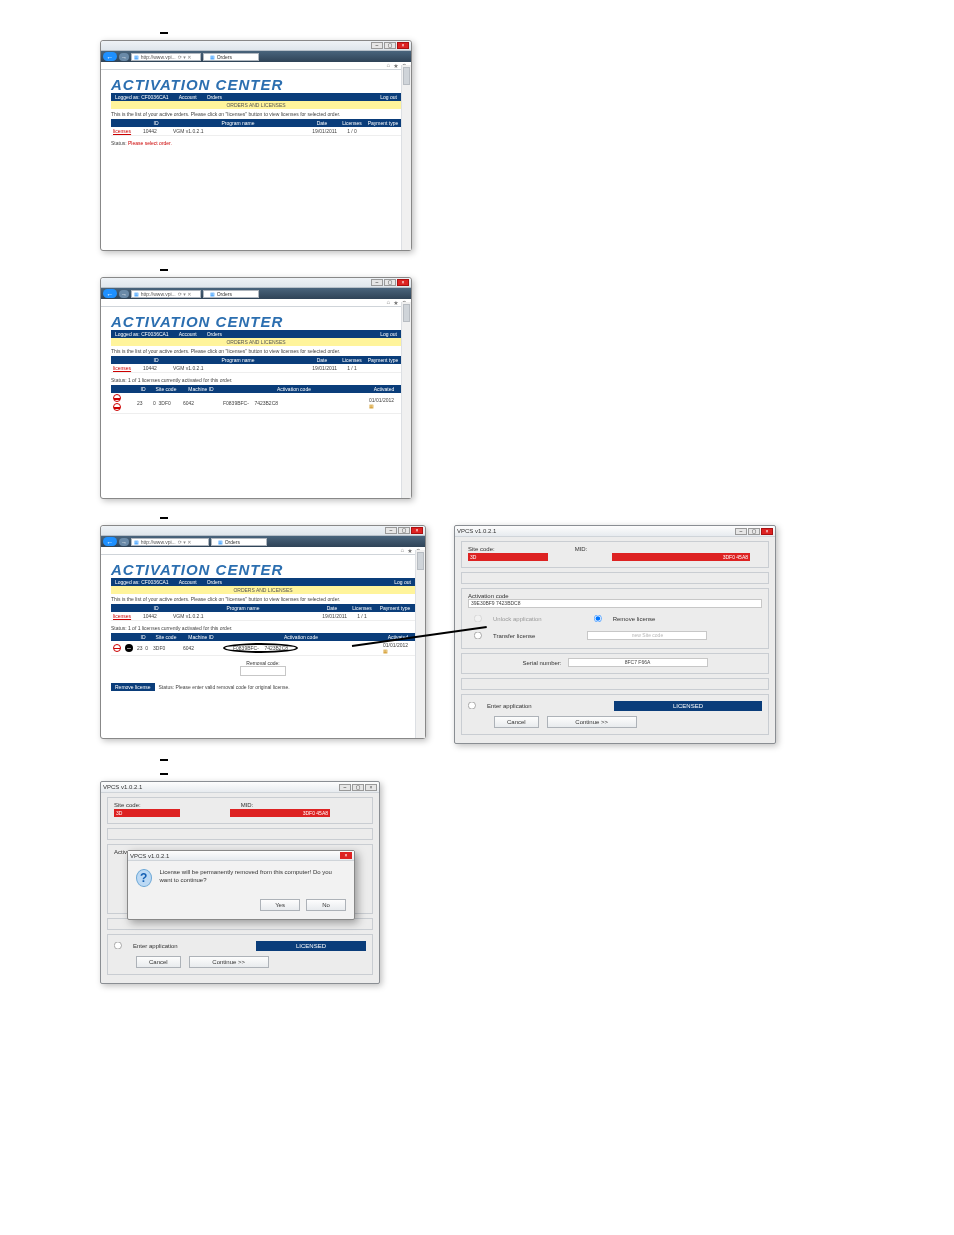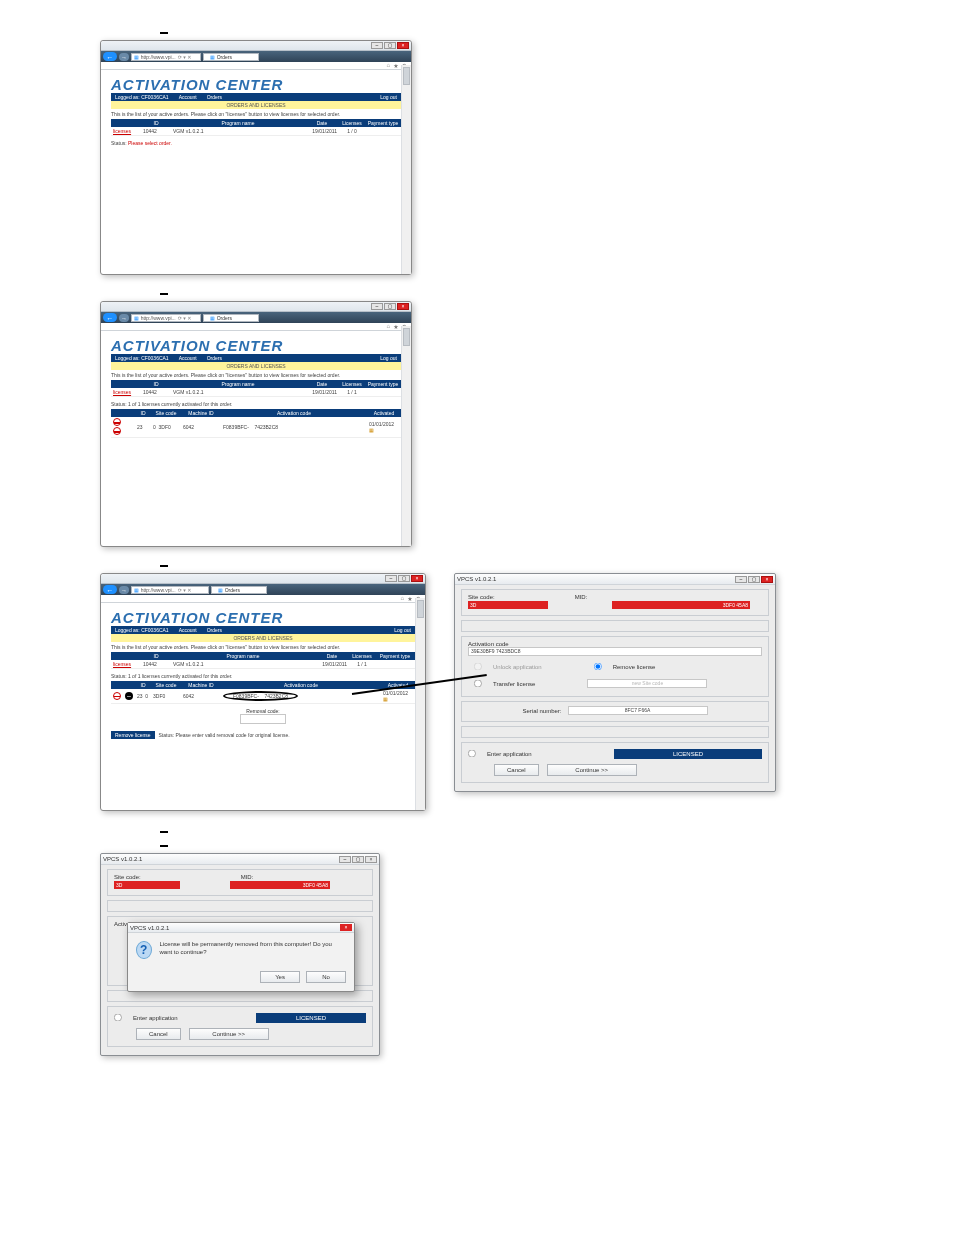--- a/index.html
+++ b/index.html
@@ -14,21 +14,21 @@
   .tb-btn { width:12px; height:7px; border:1px solid #999; background:#e6e6e6; font-size:5px; line-height:5px; text-align:center;}
   .tb-btn.close { background:#d22; color:#fff; border-color:#a11;}
   .addr { height:11px; background:linear-gradient(#49647c,#2f4357); display:flex; align-items:center; padding:0 2px; gap:2px;}
   .nav-back { width:14px; height:9px; border-radius:9px; background:#1e90ff; color:#fff; font-size:7px; line-height:9px; text-align:center;}
   .nav-fwd { width:10px; height:8px; border-radius:8px; background:#6a8aa8; color:#fff; font-size:6px; line-height:8px; text-align:center;}
   .addr-field { flex:0 0 auto; background:#fff; height:8px; display:flex; align-items:center; gap:2px; padding:0 2px; font-size:5px; color:#555; border:1px solid #b0b7bf;}
   .addr-tab { background:#fff; height:8px; padding:0 6px; display:flex; align-items:center; font-size:5px; color:#333; border:1px solid #b0b7bf;}
   .toolbar { height:8px; border-bottom:1px solid #cfd4d9; display:flex; justify-content:flex-end; padding:0 4px; gap:3px;}
   .toolbar span{ font-size:6px; color:#777;}
 
-  .content { padding: 6px 10px 28px 10px; }
+  .content { padding: 6px 10px 4px 10px; }
 
   .logo { font-family: Impact, 'Arial Black', sans-serif; font-size:15px; letter-spacing:1px; font-style:italic; color:#2c6fb0; font-weight:700;}
   .navbar { background:#0a3d7a; color:#fff; display:flex; justify-content:space-between; align-items:center; padding:1px 4px; font-size:5px;}
   .nav-left{display:flex; gap:10px;}
   .banner { background:#fff49b; text-align:center; font-size:5px; padding:1px 0; color:#555;}
   .hint { font-size:5px; padding:2px 0; color:#444;}
   .tbl { width:100%; border-collapse:collapse;}
   .tbl th{ background:#0a3d7a; color:#fff; font-size:5px; font-weight:normal; padding:1px 2px; text-align:center;}
   .tbl td{ font-size:5px; padding:1px 2px; color:#444; border-bottom:1px solid #eee;}
   .licenses-link{ color:#c00; font-size:5px; text-decoration:underline;}

